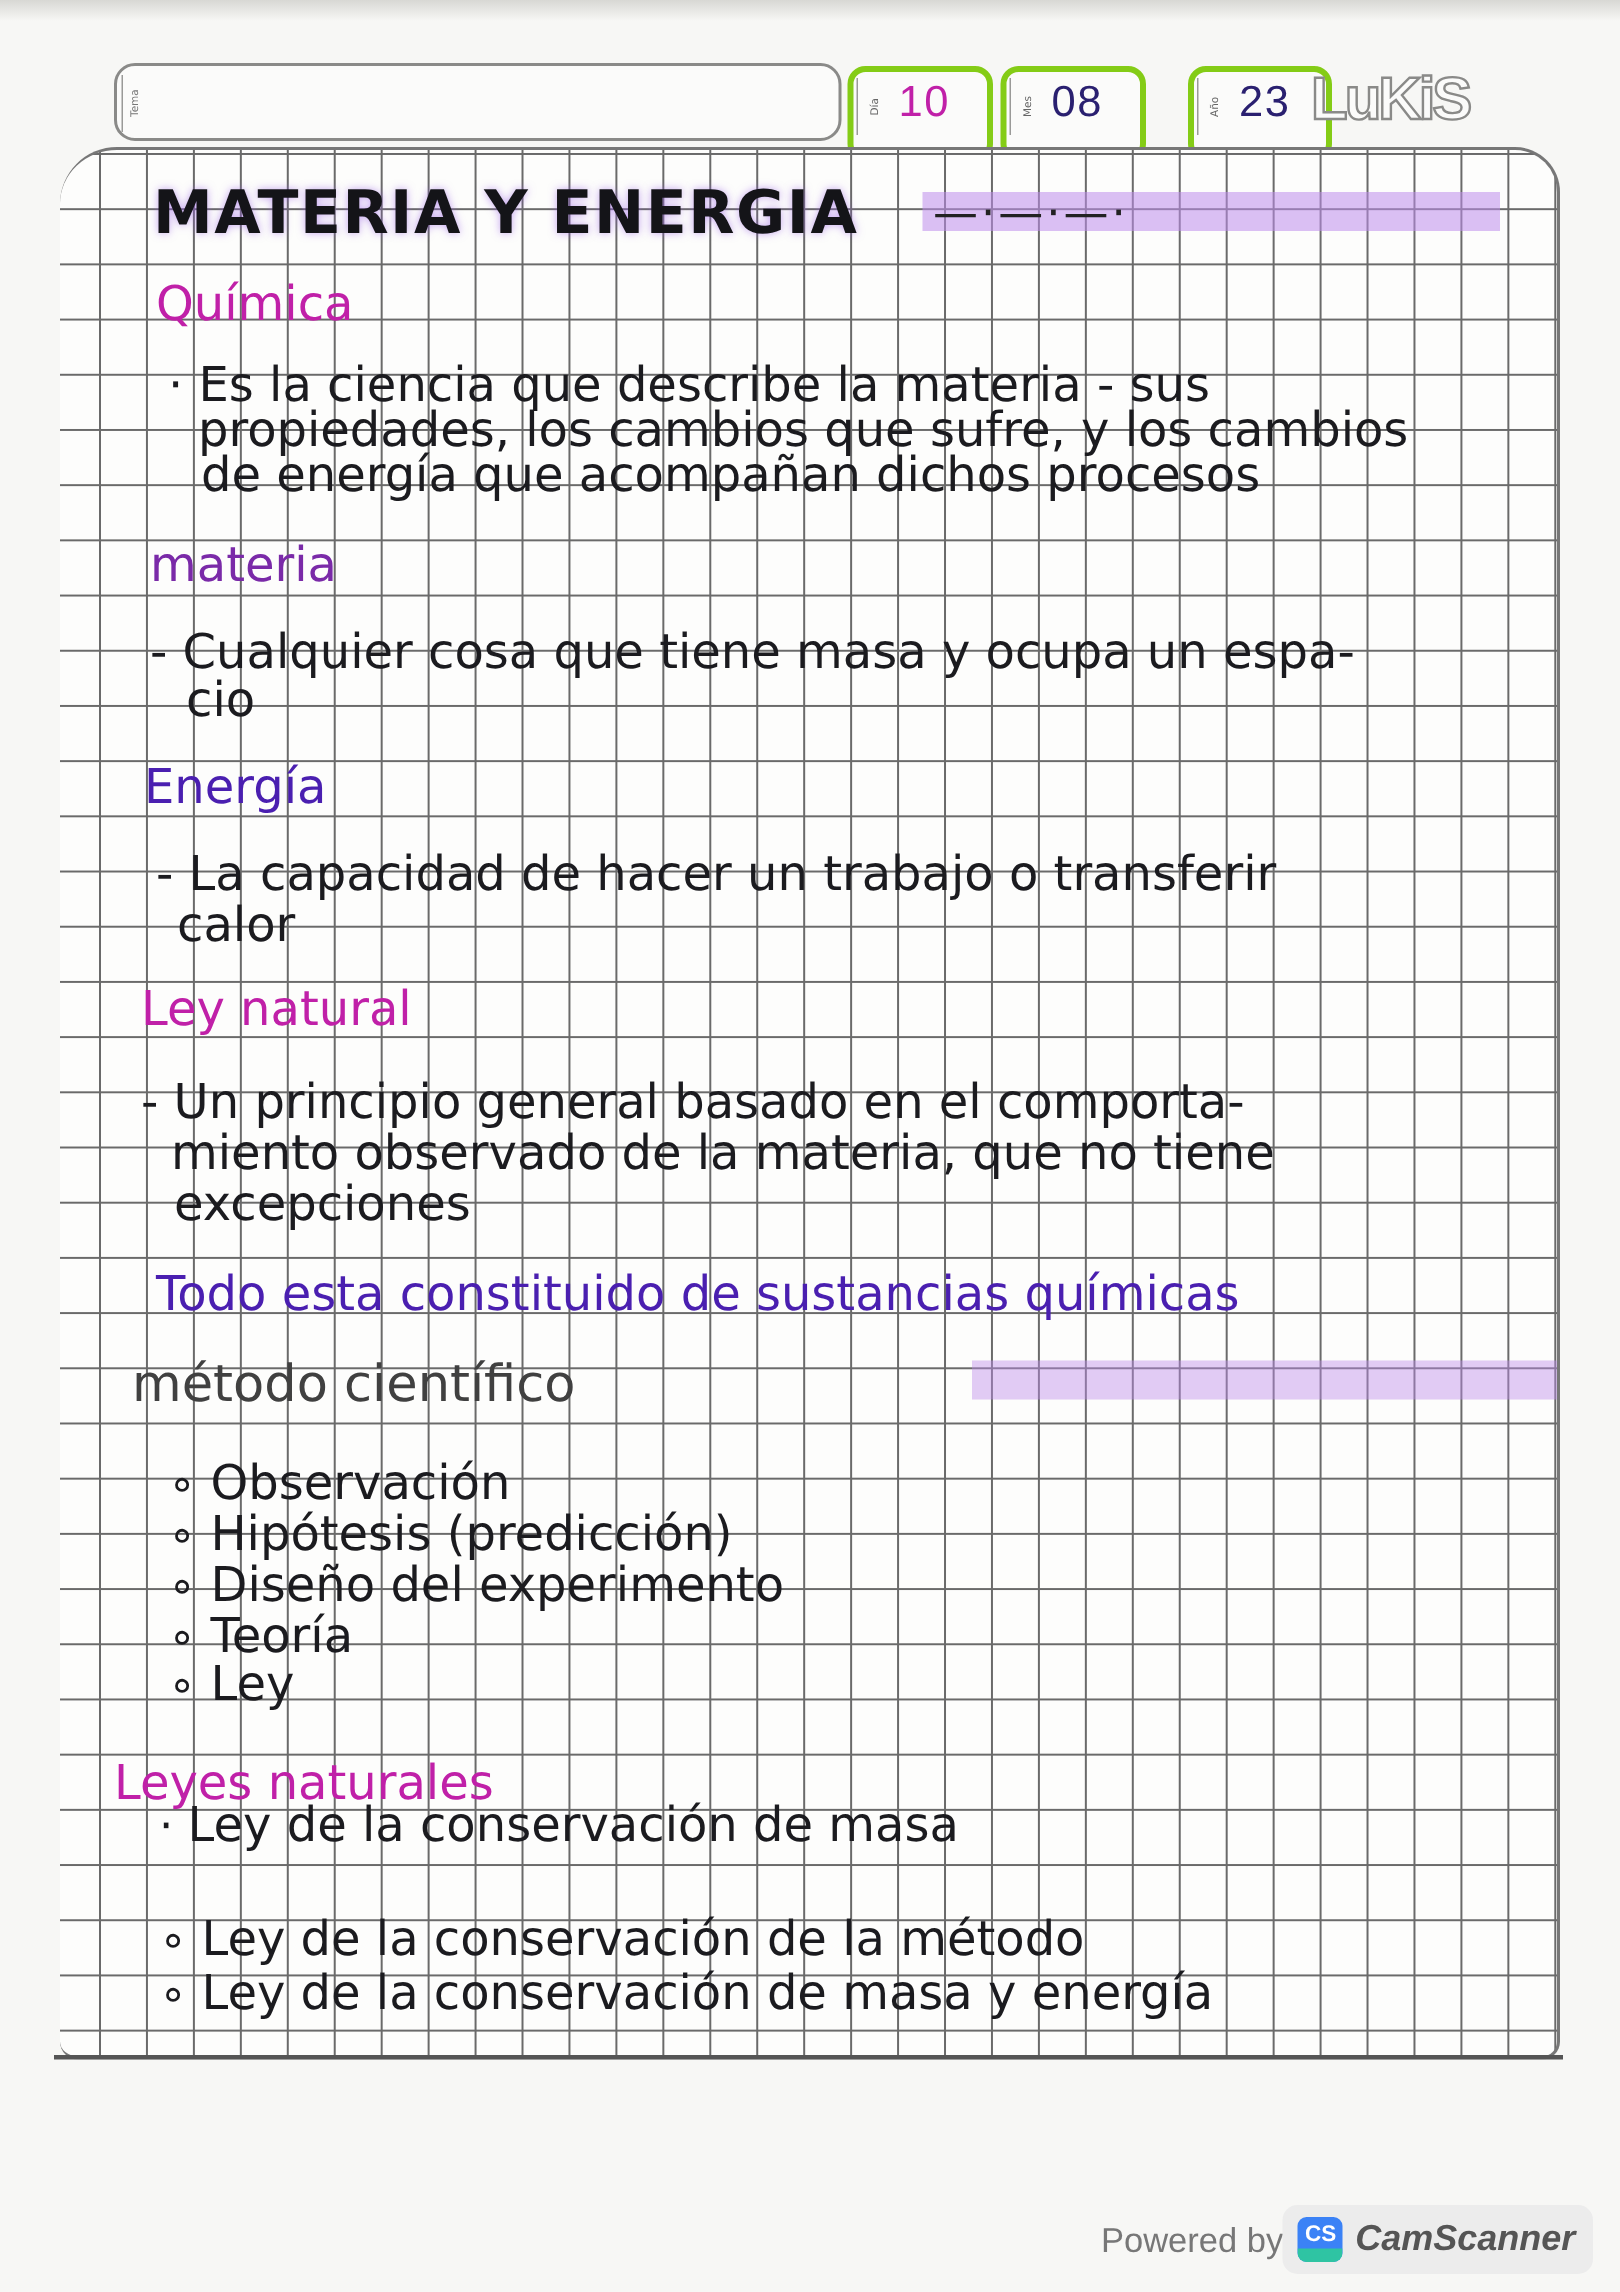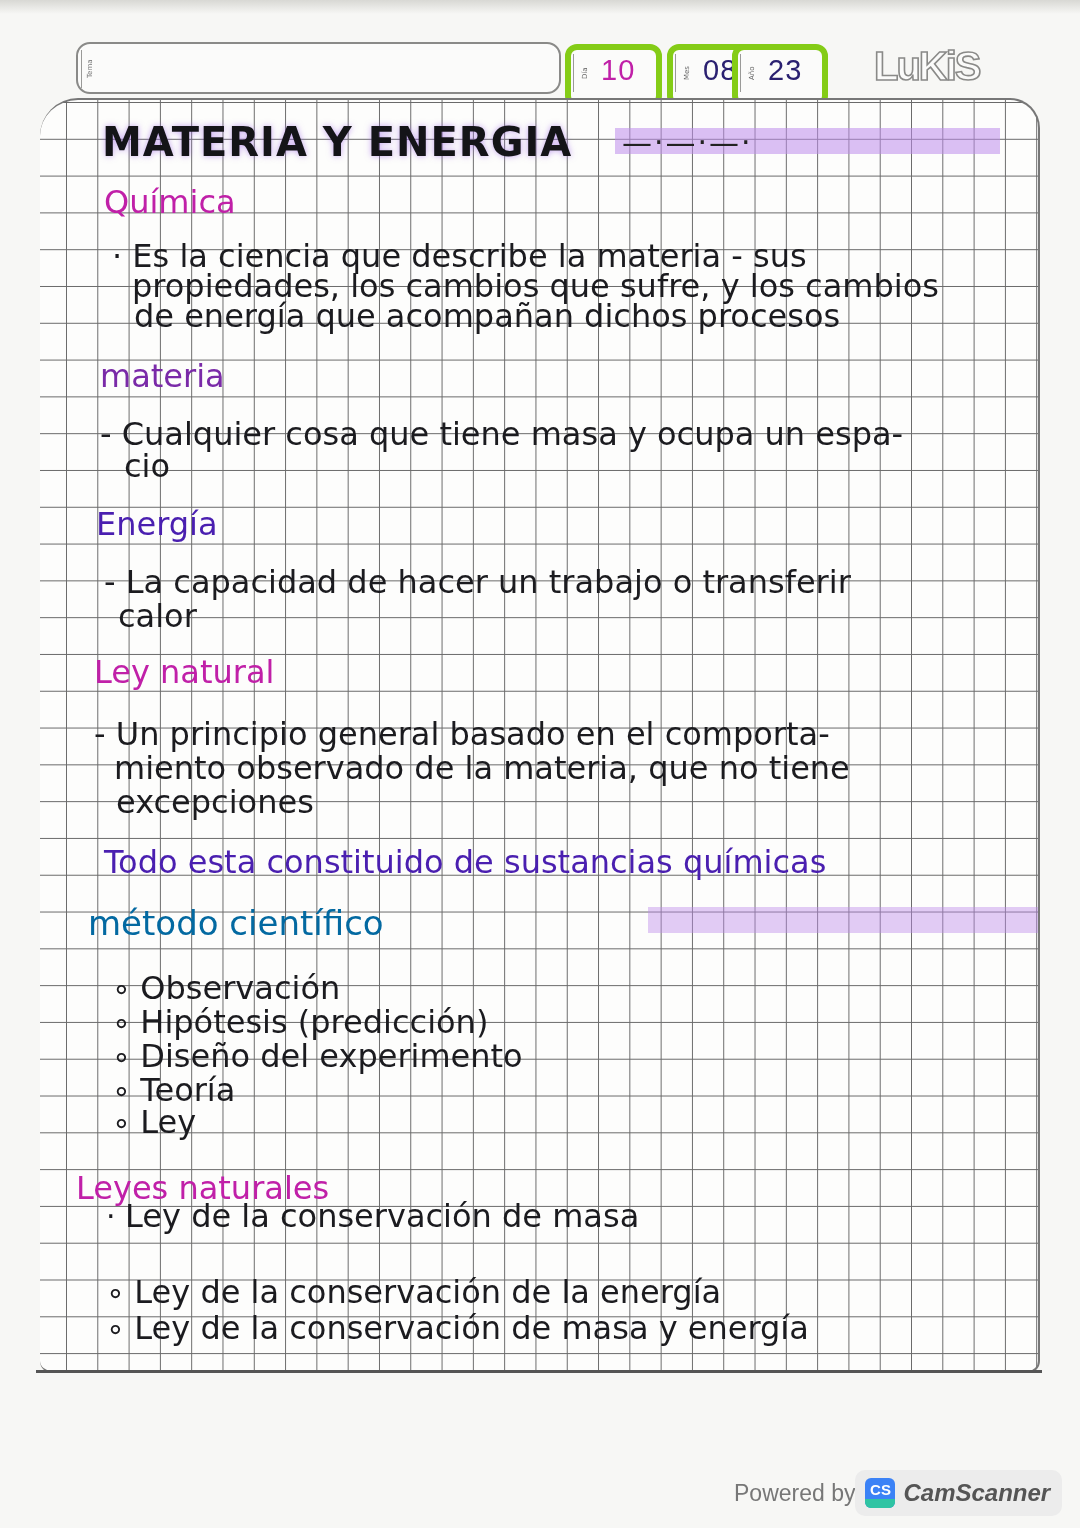--- a/index.html
+++ b/index.html
@@ -18,21 +18,21 @@
     border: 2px solid #8a8a88; border-radius: 14px; box-sizing: border-box; background: #fbfbfa;
   }
   .topic-box .lbl {
     position: absolute; left: 3px; top: 6px; width: 16px; height: 38px;
     border-right: 1.5px solid #9a9a98;
     font-size: 7px; color: #777; writing-mode: vertical-rl; transform: rotate(180deg);
     display: flex; align-items: center; justify-content: center;
   }
   .date-box {
     position: absolute; top: 44px; height: 64px;
-    border: 6px solid #84cc16; border-radius: 12px; box-sizing: border-box; background: #fbfbfa;
+    border: 4px solid #84cc16; border-radius: 12px; box-sizing: border-box; background: #fbfbfa;
   }
   .date-box .lbl {
     position: absolute; left: 2px; top: 4px; width: 22px; height: 38px;
     border-right: 1.5px solid #9a9a98;
     font-size: 7px; color: #666; writing-mode: vertical-rl; transform: rotate(180deg);
     display: flex; align-items: center; justify-content: center;
   }
   .date-box .val {
     position: absolute; left: 30px; top: 4px; font-size: 29px; letter-spacing: 1px;
     font-family: "Liberation Sans", sans-serif;
@@ -102,21 +102,21 @@
   <span></span>
 </div>
 <div class="date-box" style="left:565px;width:97px;">
   <span class="lbl">Día</span>
   <span class="val" style="color:#c020a8">10</span>
 </div>
 <div class="date-box" style="left:667px;width:97px;">
   <span class="lbl">Mes</span>
   <span class="val" style="color:#2a2070">08</span>
 </div>
-<div class="date-box" style="left:732px;width:96px;text-align:right;">
+<div class="date-box" style="left:792px;width:96px;text-align:right;">
   <span class="lbl">Año</span>
   <span class="val" style="color:#2a2070">23</span>
 </div>
 <div class="brand">LuKiS</div>
 
 <div class="grid"></div>
 <div class="grid-bottom"></div>
 
 <div class="hl" style="left:615px;top:128px;width:385px;height:26px;"></div>
 <div class="hl" style="left:648px;top:907px;width:390px;height:26px;opacity:0.8;"></div>
@@ -139,21 +139,21 @@
 <div class="txt black" style="left:104px;top:566px;">- La capacidad de hacer un trabajo o transferir</div>
 <div class="txt black" style="left:118px;top:600px;">calor</div>
 
 <div class="txt pink" style="left:94px;top:656px;">Ley natural</div>
 <div class="txt black" style="left:94px;top:718px;">- Un principio general basado en el comporta-</div>
 <div class="txt black" style="left:114px;top:752px;">miento observado de la materia, que no tiene</div>
 <div class="txt black" style="left:116px;top:786px;">excepciones</div>
 
 <div class="txt purple" style="left:104px;top:846px;">Todo esta constituido de sustancias químicas</div>
 
-<div class="txt" style="left:88px;top:906px;color:#0369a1;font-size:34px;">método científico</div>
+<div class="txt" style="left:88px;top:906px;color:#404040;font-size:34px;">método científico</div>
 <div class="txt black" style="left:112px;top:972px;">
   <span class="bullet-dot">∘ </span><span>Observación</span>
 </div>
 <div class="txt black" style="left:112px;top:1006px;text-align:center;">
   <span class="bullet-dot">∘ </span><span>Hipótesis (predicción)</span>
 </div>
 <div class="txt black" style="left:112px;top:1040px;">
   <span class="bullet-dot">∘ </span><span>Diseño del experimento</span>
 </div>
 <div class="txt black" style="left:112px;top:1074px;">
@@ -161,21 +161,21 @@
 </div>
 <div class="txt black" style="left:112px;top:1106px;">
   <span class="bullet-dot">∘ </span><span>Ley</span>
 </div>
 
 <div class="txt pink" style="left:76px;top:1172px;">Leyes naturales</div>
 <div class="txt black" style="left:106px;top:1200px;">
   <span class="bullet-dot">· </span><span>Ley de la conservación de masa</span>
 </div>
 <div class="txt black" style="left:106px;top:1276px;">
-  <span class="bullet-dot">∘ </span><span>Ley de la conservación de la energía</span>
+  <span class="bullet-dot">∘ </span><span>Ley de la conservación de la método</span>
 </div>
 <div class="txt black" style="left:106px;top:1312px;">
   <span class="bullet-dot">∘ </span><span>Ley de la conservación de masa y energía</span>
 </div>
 
 <div class="footer">
   <span class="powered">Powered by</span>
   <div class="cs-pill">
     <div class="cs-logo">CS</div>
     <span class="cs-name">CamScanner</span>

